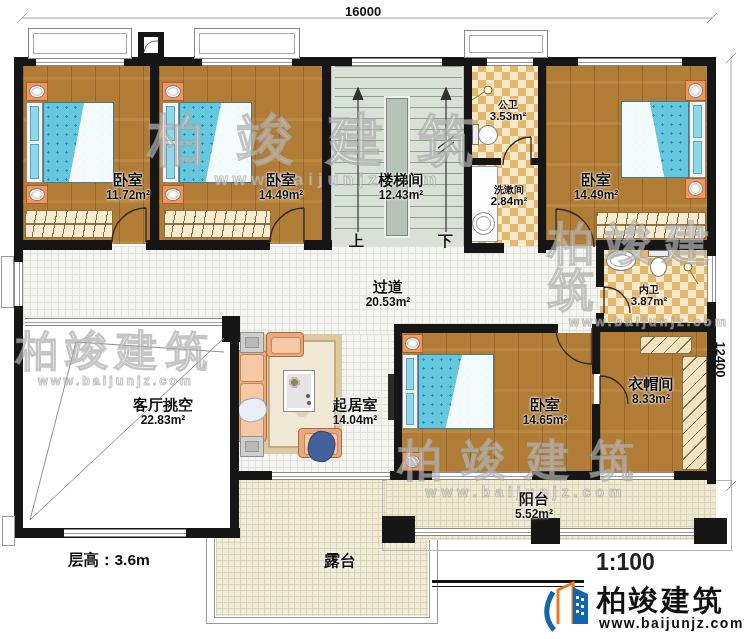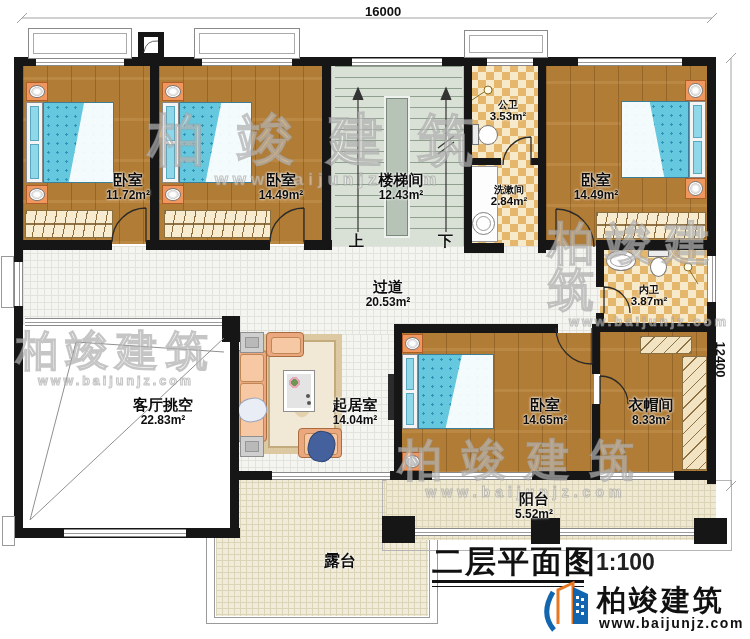--- a/index.html
+++ b/index.html
@@ -297,41 +297,41 @@
       <span class="ar">22.83m²</span>
     </div>
   <div class="room-label" style="left:355px;top:397px">
       <span class="nm">起居室</span>
       <span class="ar">14.04m²</span>
     </div>
   <div class="room-label" style="left:545px;top:397px">
       <span class="nm">卧室</span>
       <span class="ar">14.65m²</span>
     </div>
-  <div class="room-label" style="left:651px;top:397px">
+  <div class="room-label" style="left:651px;top:376px">
       <span class="nm">衣帽间</span>
       <span class="ar">8.33m²</span>
     </div>
   <div class="room-label" style="left:534px;top:491px">
       <span class="nm">阳台</span>
       <span class="ar">5.52m²</span>
     </div>
   <div class="room-label" style="left:340px;top:552px">
       <span class="nm" style="font-size:16px">露台</span>
     </div>
   <div class="stair-txt" style="left:349px;top:232px">上</div>
   <div class="stair-txt" style="left:438px;top:232px">下</div>
 
-  <div class="dim" style="left:365px;top:4px">16000</div>
+  <div class="dim" style="left:345px;top:4px">16000</div>
   <div class="dim" style="left:702px;top:352px;transform:rotate(90deg)">12400</div>
 
   <div class="stats">
+    <div>层高：3.6m</div>
   </div>
 
-  <div class="title-cn">二层平面图</div>
   <div class="title-scale">1:100</div>
   <div class="abs" style="left:432px;top:580px;width:152px;height:3px;background:#111"></div>
   <div class="abs" style="left:432px;top:586px;width:152px;height:1px;background:#111"></div>
 
   <svg class="ovl" style="left:544px;top:578px" width="50" height="56" viewBox="0 0 50 56">
     <path d="M10,52 Q-4,36 9,14" stroke="#1266b0" stroke-width="5" fill="none"></path>
     <path d="M14,46 L14,12 L29,5 L29,46" stroke="#e87722" stroke-width="3" fill="#fff"></path>
     <path d="M29,46 L29,9 L44,16 L44,46 Z" fill="#1266b0"></path>
     <g fill="#fff">
         <rect x="32" y="18" width="3" height="3"></rect>

